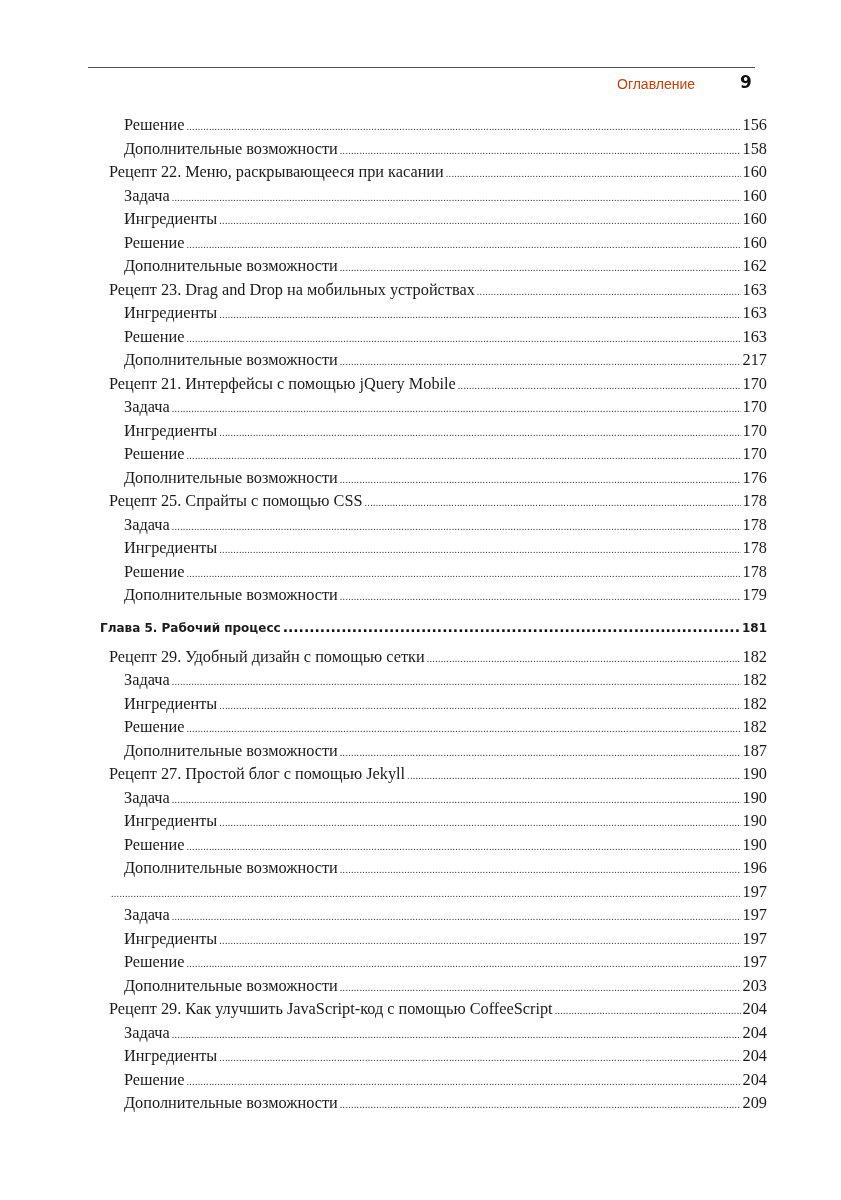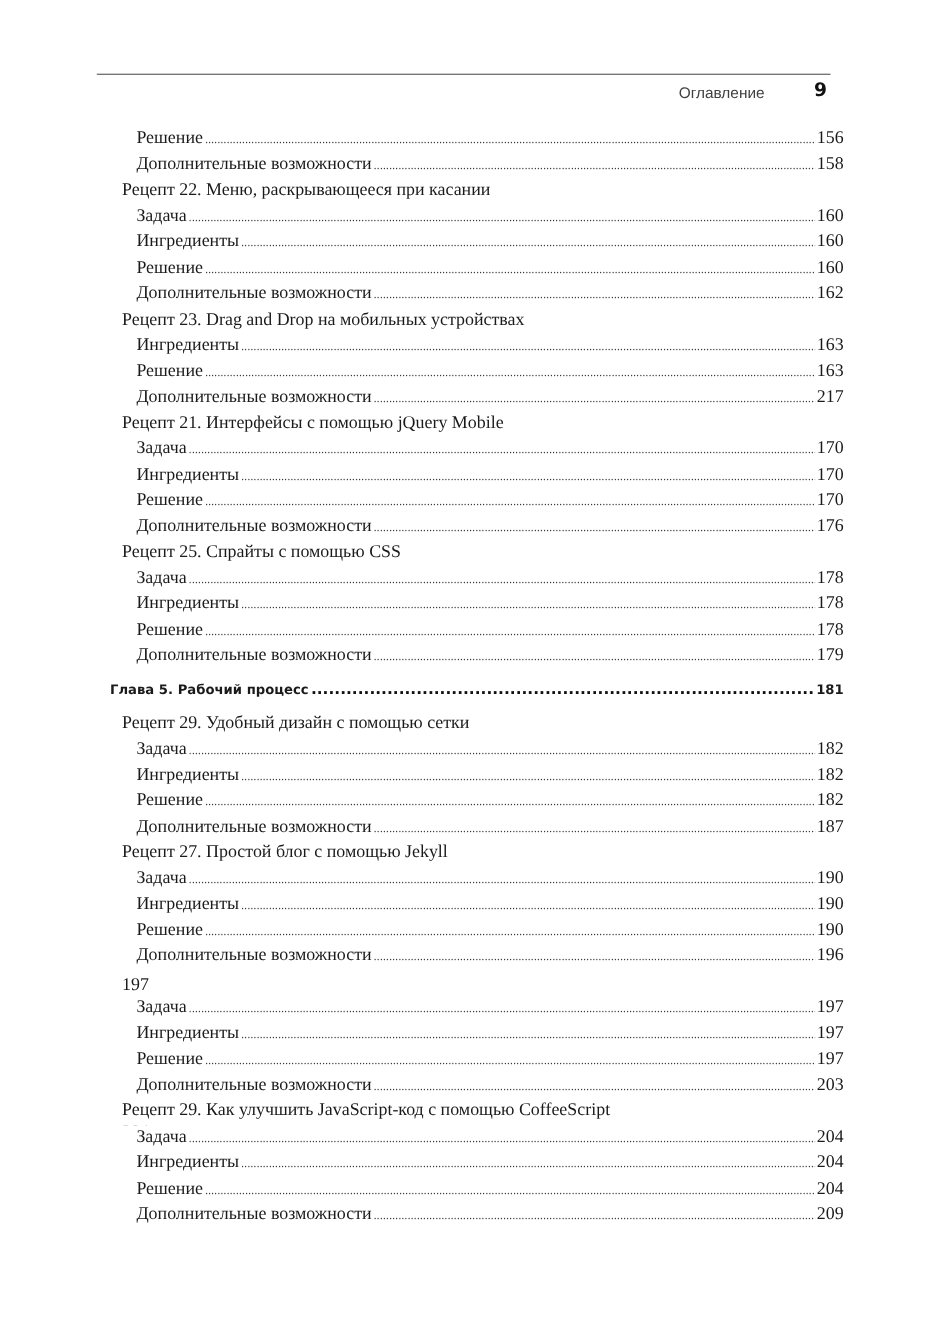--- a/index.html
+++ b/index.html
@@ -1,22 +1,22 @@
 <!DOCTYPE html>
 <html><head>
 <meta charset="utf-8">
 <style>
   html, body { margin:0; padding:0; background:#fff; }
   body { width:841px; height:1200px; position:relative; overflow:hidden; color:#1a1a1a; }
   .rule { position:absolute; left:88px; top:67px; width:667px; height:1px; background:#555; }
-  .hdr-title { position:absolute; left:617px; top:76px; font-family:"Liberation Sans", sans-serif; font-size:14px; color:#404040; }
+  .hdr-title { position:absolute; left:617px; top:76px; font-family:"Liberation Sans", sans-serif; font-size:14px; color:#c2410c; }
   .hdr-num { position:absolute; left:740px; top:72px; font-family:"DejaVu Sans", sans-serif; font-weight:bold; font-size:17px; color:#111; }
   .toc { position:absolute; left:100px; top:115px; width:667px; }
   .row { display:flex; align-items:baseline; height:23.5px; font-family:"Liberation Serif", serif; font-size:16.3px; white-space:nowrap; overflow:hidden; }
-  .row.l1 { padding-left:9px;flex-direction:column; }
+  .row.l1 { padding-left:9px; }
   .row.l2 { padding-left:24px; }
   .row .t { flex:0 0 auto; }
   .row .d { flex:1 1 auto; overflow:hidden; margin:0 2px; font-size:10px; letter-spacing:0.3px; color:#333; }
   .row .d::after { content:"..................................................................................................................................................................................................................................................................................................................................................................................................................................."; }
   .row .p { flex:0 0 auto; }
   .row.ch { font-family:"DejaVu Sans", sans-serif; font-weight:bold; font-size:12px; height:26px; margin-top:10px; margin-bottom:2px; }
   .row.ch .d { font-size:14px; letter-spacing:0; color:#111; }
 </style>
 </head>
 <body>

